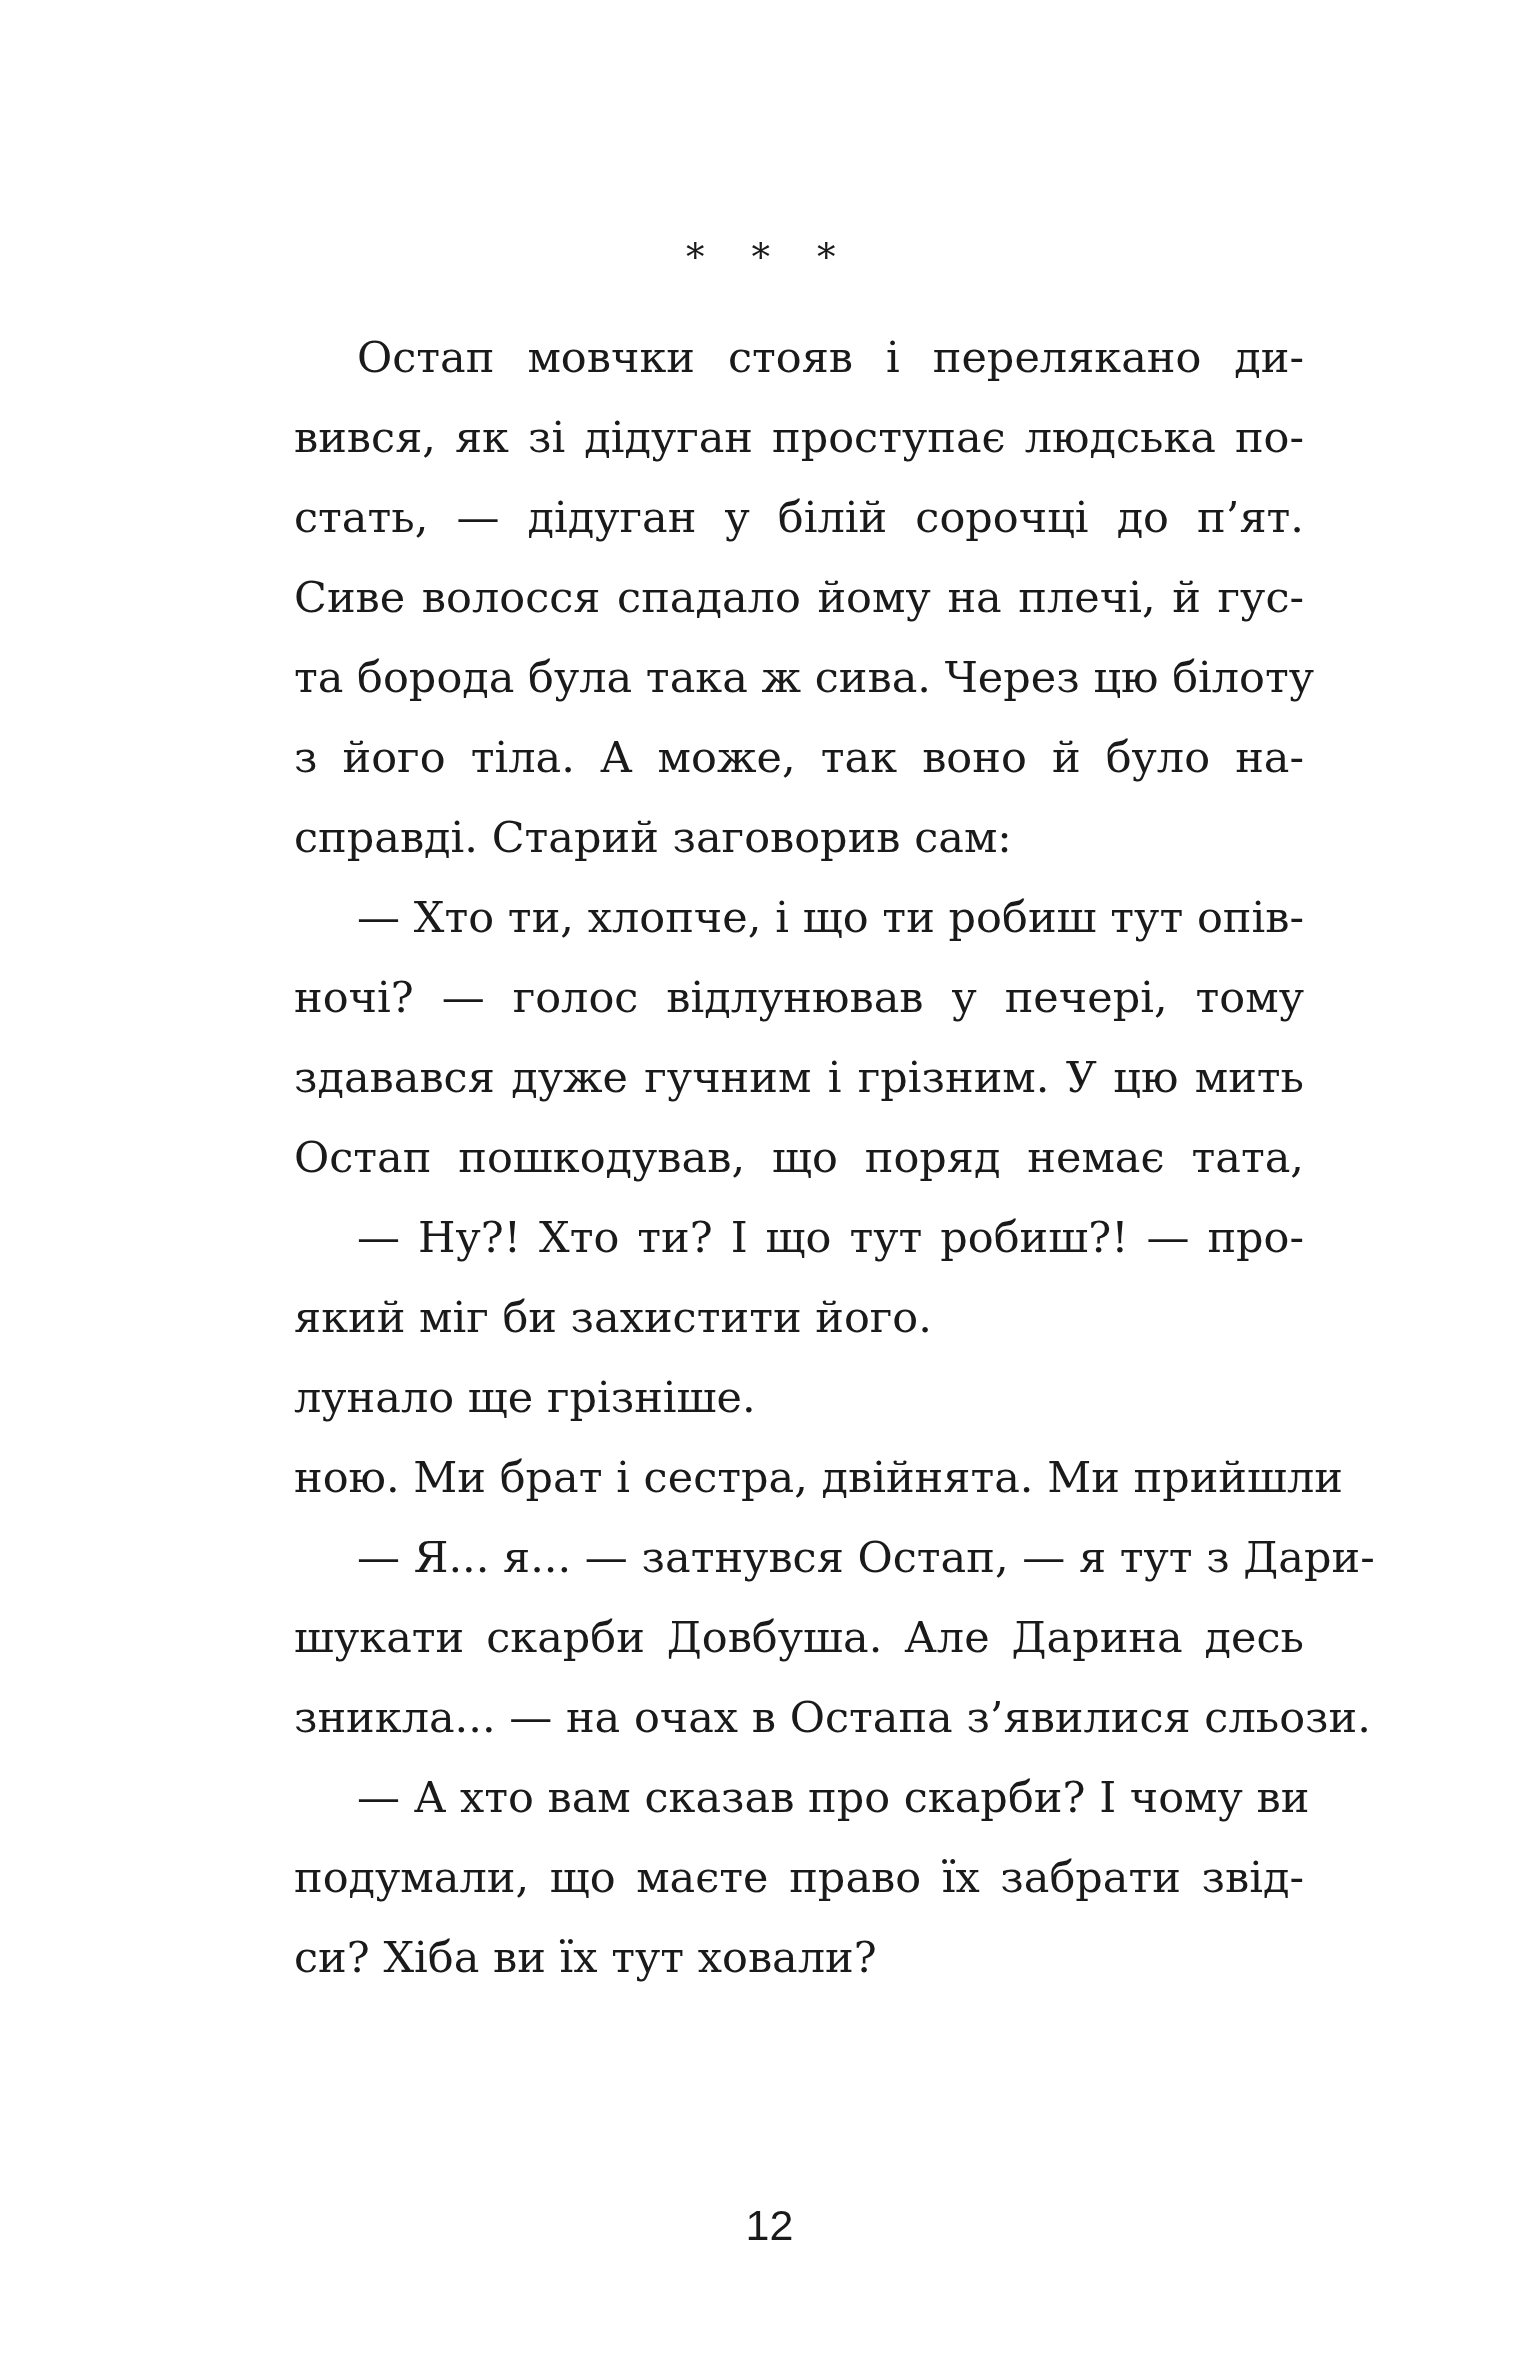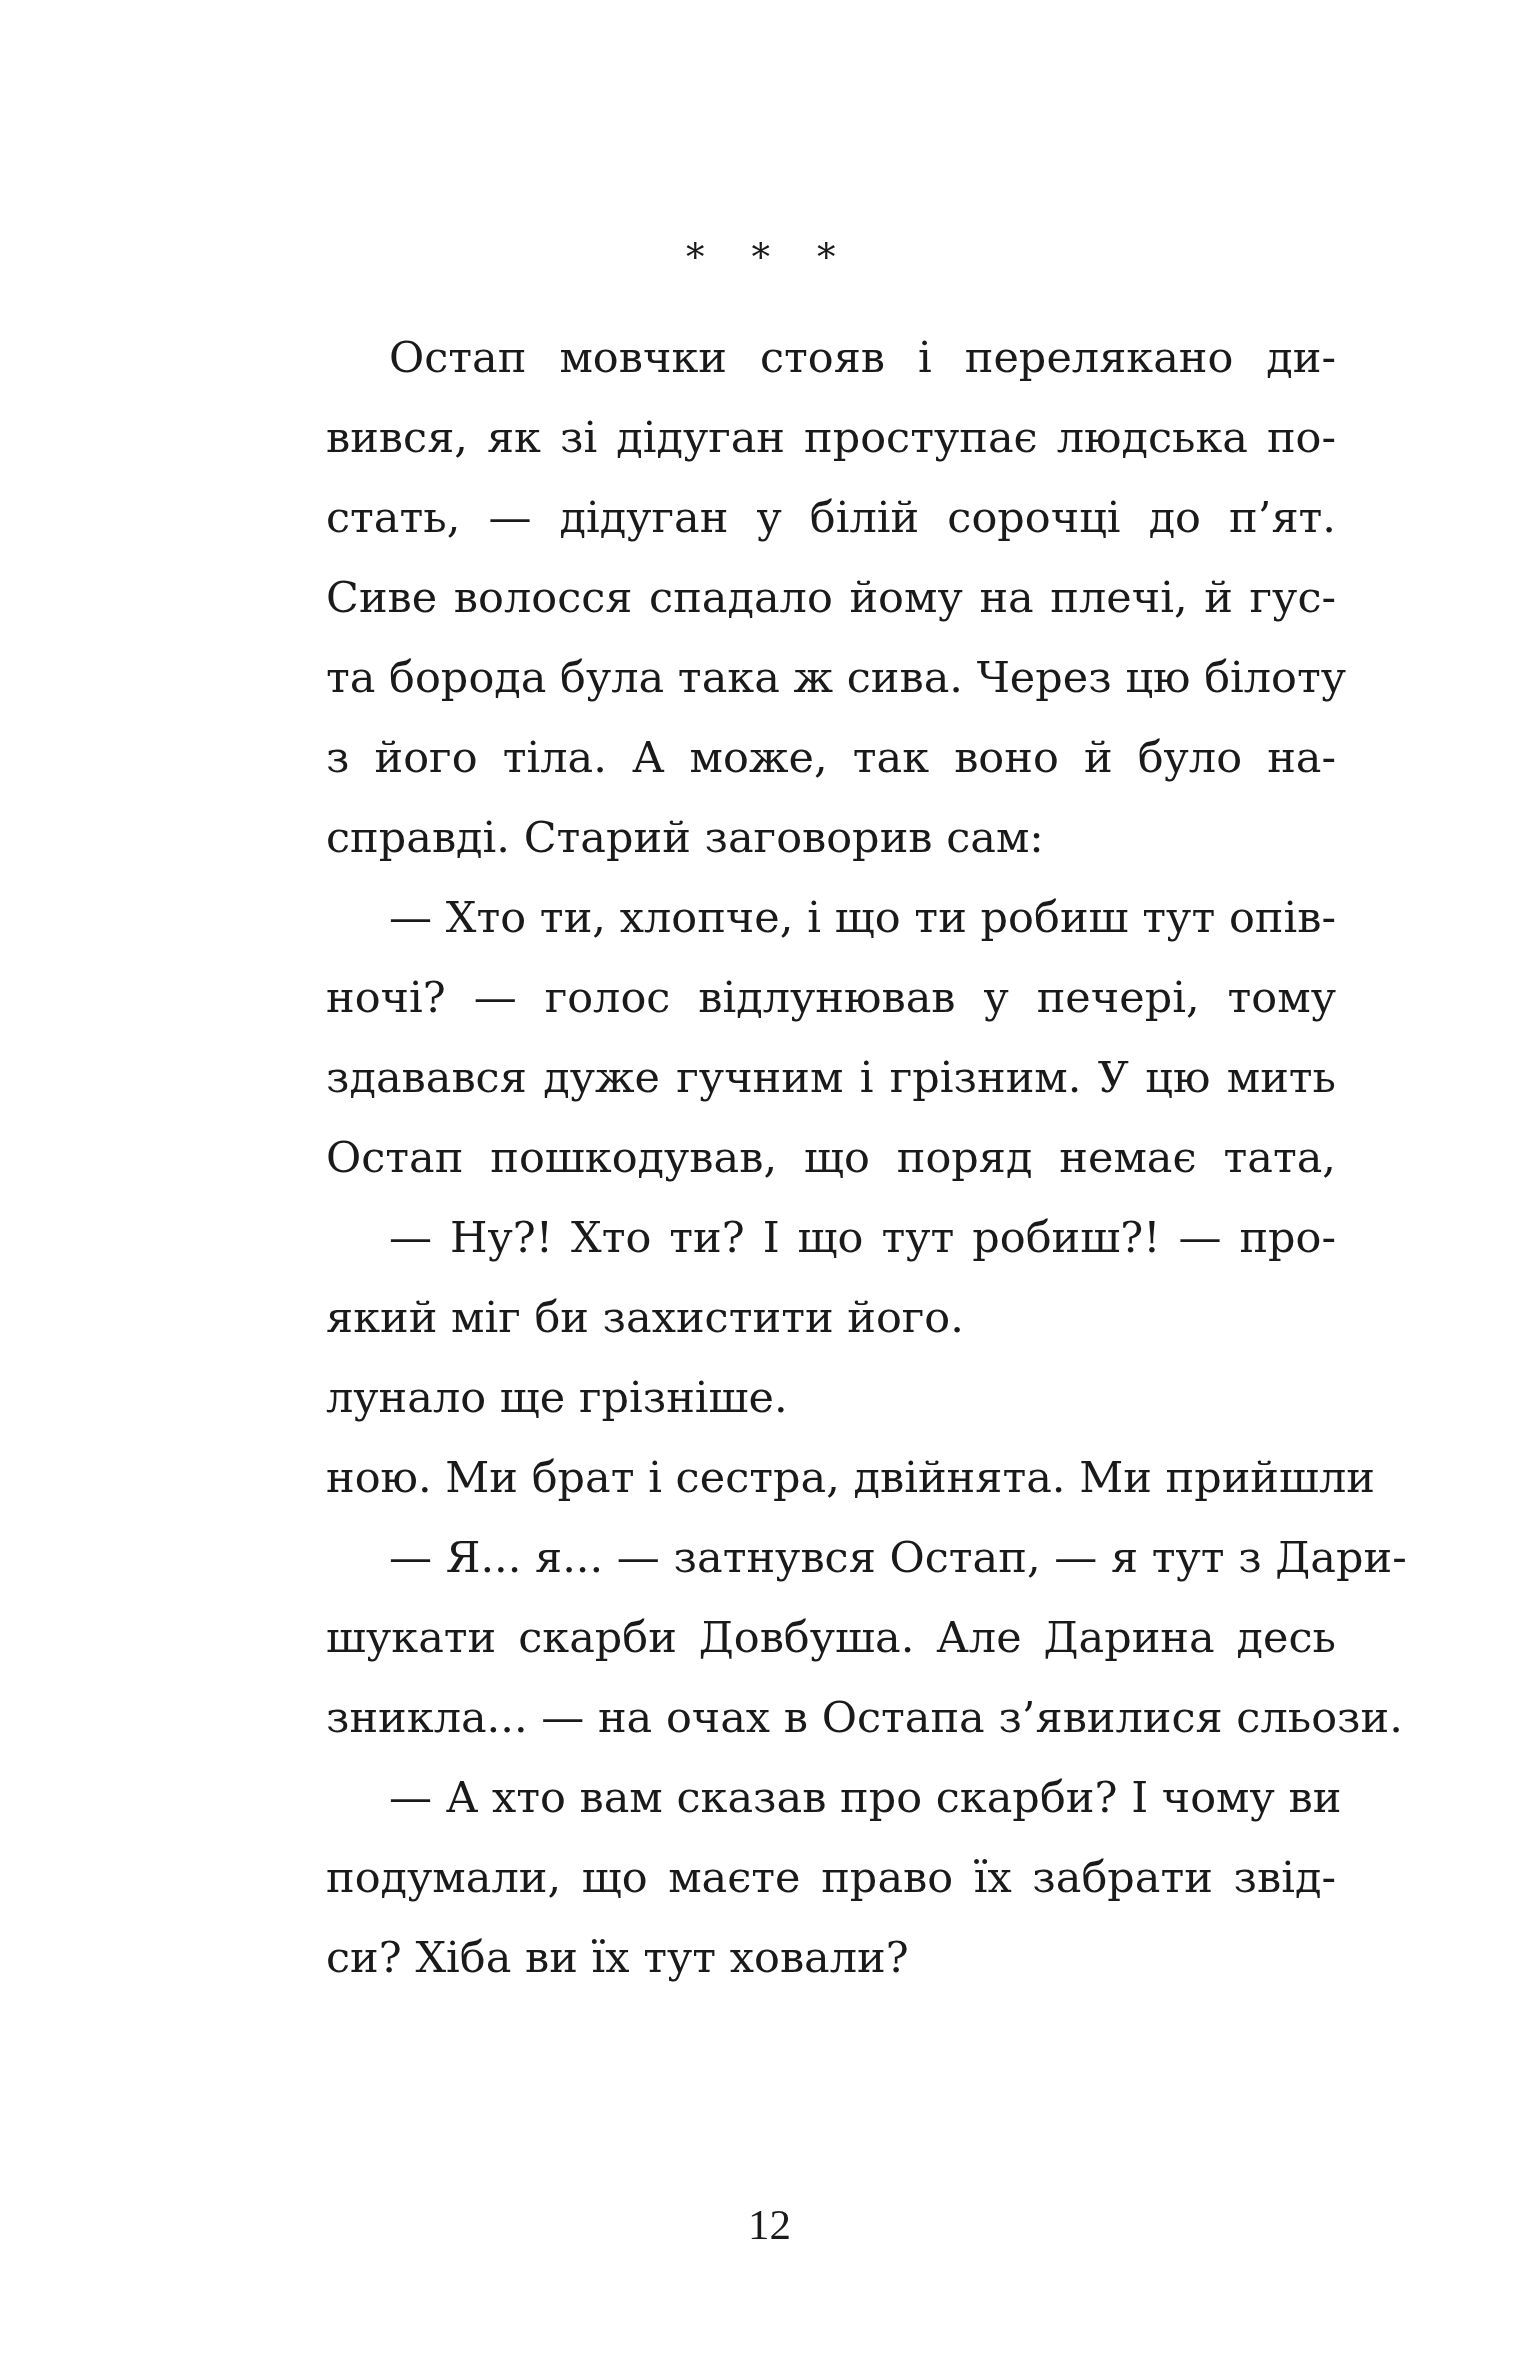--- a/index.html
+++ b/index.html
@@ -7,31 +7,30 @@
   .page { position: absolute; left: 0; top: 0; width: 1539px; height: 2377px; background: #ffffff; }
   .ornament {
     position: absolute; left: 0; width: 1539px; top: 234px;
     text-align: center; font-family: "DejaVu Serif", serif; font-size: 37px;
     letter-spacing: 17.6px; line-height: 48px; color: #1a1a1a;
   }
   .text {
     position: absolute; left: 294px; top: 317px; width: 1010px;
     font-family: "DejaVu Serif", serif; font-size: 43px; line-height: 80px;
     color: #1a1a1a;
-    margin-left: 32px;
   }
   .line {
     display: block; height: 80px; white-space: nowrap; overflow: visible;
     text-align: justify; text-align-last: justify;
   }
   .line.indent { padding-left: 63px; }
   .line.last { text-align-last: left; }
   .pagenum {
     position: absolute; left: 0; width: 1539px; top: 2197px;
-    text-align: center; font-family: Liberation Serif, serif; font-size: 43px;
+    text-align: center; font-family: Liberation Sans, sans-serif; font-size: 43px;
     line-height: 56px; color: #1a1a1a;
   }
 </style>
 </head>
 <body>
 
 <div class="page">
   <div class="ornament">* * *</div>
 
   <div class="text">

